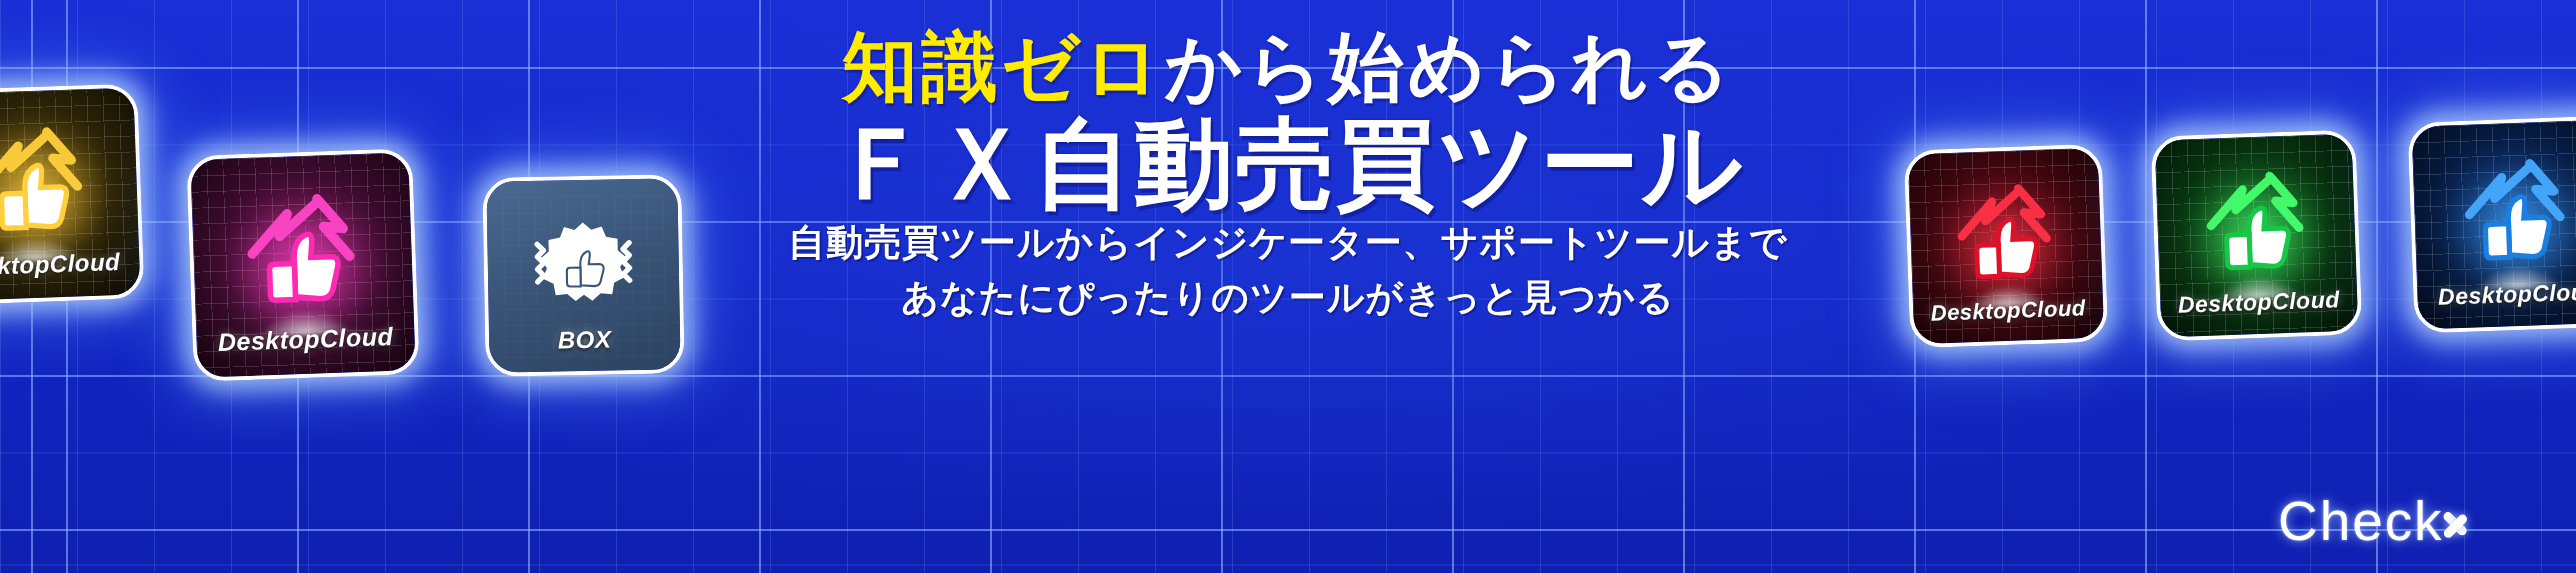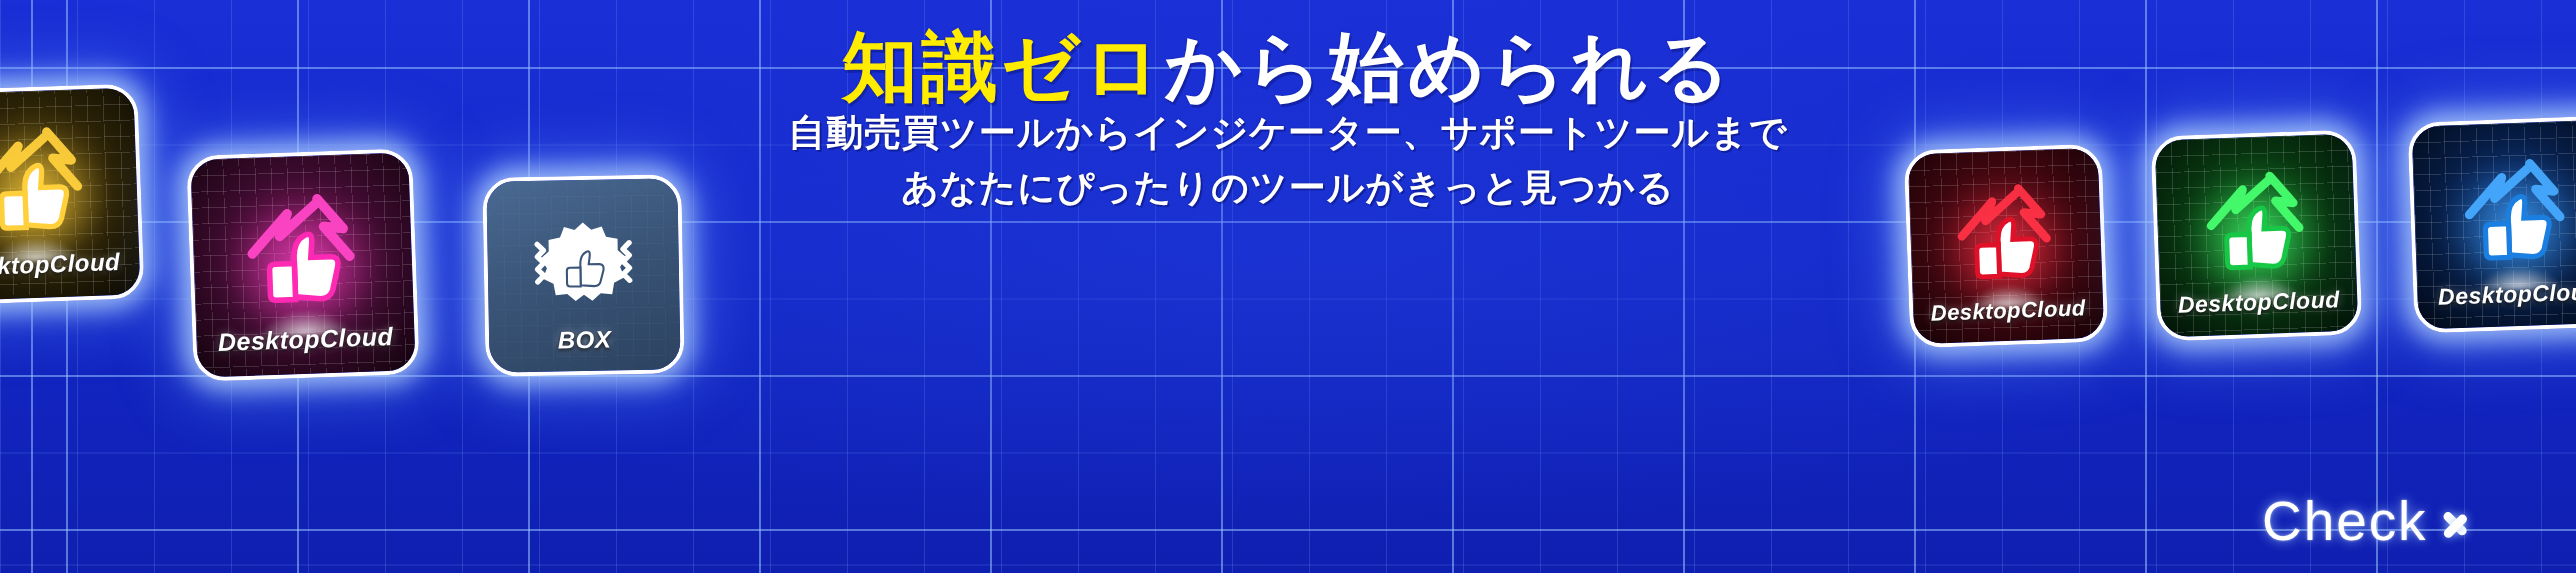--- a/index.html
+++ b/index.html
@@ -55,21 +55,21 @@
   .sub{
     text-align:center;
     font-size:37px;font-weight:700;line-height:1.5;letter-spacing:0.9px;
     color:#ffffff;white-space:nowrap;
     text-shadow:0 0 1.9px rgba(0,0,40,.45), 1.9px 1.9px 0 rgba(0,0,70,.3);
   }
   .sub .l2{display:block;}
   
   .check{
     position:absolute;right:104px;bottom:21px;z-index:8;
-    display:flex;align-items:center;gap:16px;cursor:pointer;
+    display:flex;align-items:center;gap:0;cursor:pointer;
   }
   .check-label{
     font-size:55px;font-weight:400;color:#fff;letter-spacing:1.9px;
     text-shadow:0 0 11.4px rgba(160,200,255,.85),0 0 2.8px rgba(255,255,255,.6);
   }
   .check-chev{
     width:28.5px;height:46px;position:relative;
   }
   .check-chev::before,.check-chev::after{
     content:"";position:absolute;left:1.9px;width:28.5px;height:8.5px;border-radius:4.7px;background:#fff;
@@ -204,20 +204,21 @@
         </svg>
       </div>
       <div class="label" style="font-size:24px;">BOX</div>
     </div>
   </div>
 
   <div class="center">
     <div class="kicker">
       <span class="hl">知識ゼロ</span><span>から始められる</span>
     </div>
+    <div class="title">ＦＸ自動売買ツール</div>
     <div class="sub">
       <span>自動売買ツールからインジケーター、サポートツールまで</span>
       <span class="l2">あなたにぴったりのツールがきっと見つかる</span>
     </div>
   </div>
 
   <div class="icon t-red" style="left:1907px;top:147px;width:198px;height:198px;transform:rotate(-2deg);">
     <div class="tile">
       <div class="bg"></div>
       <div class="mesh"></div>

